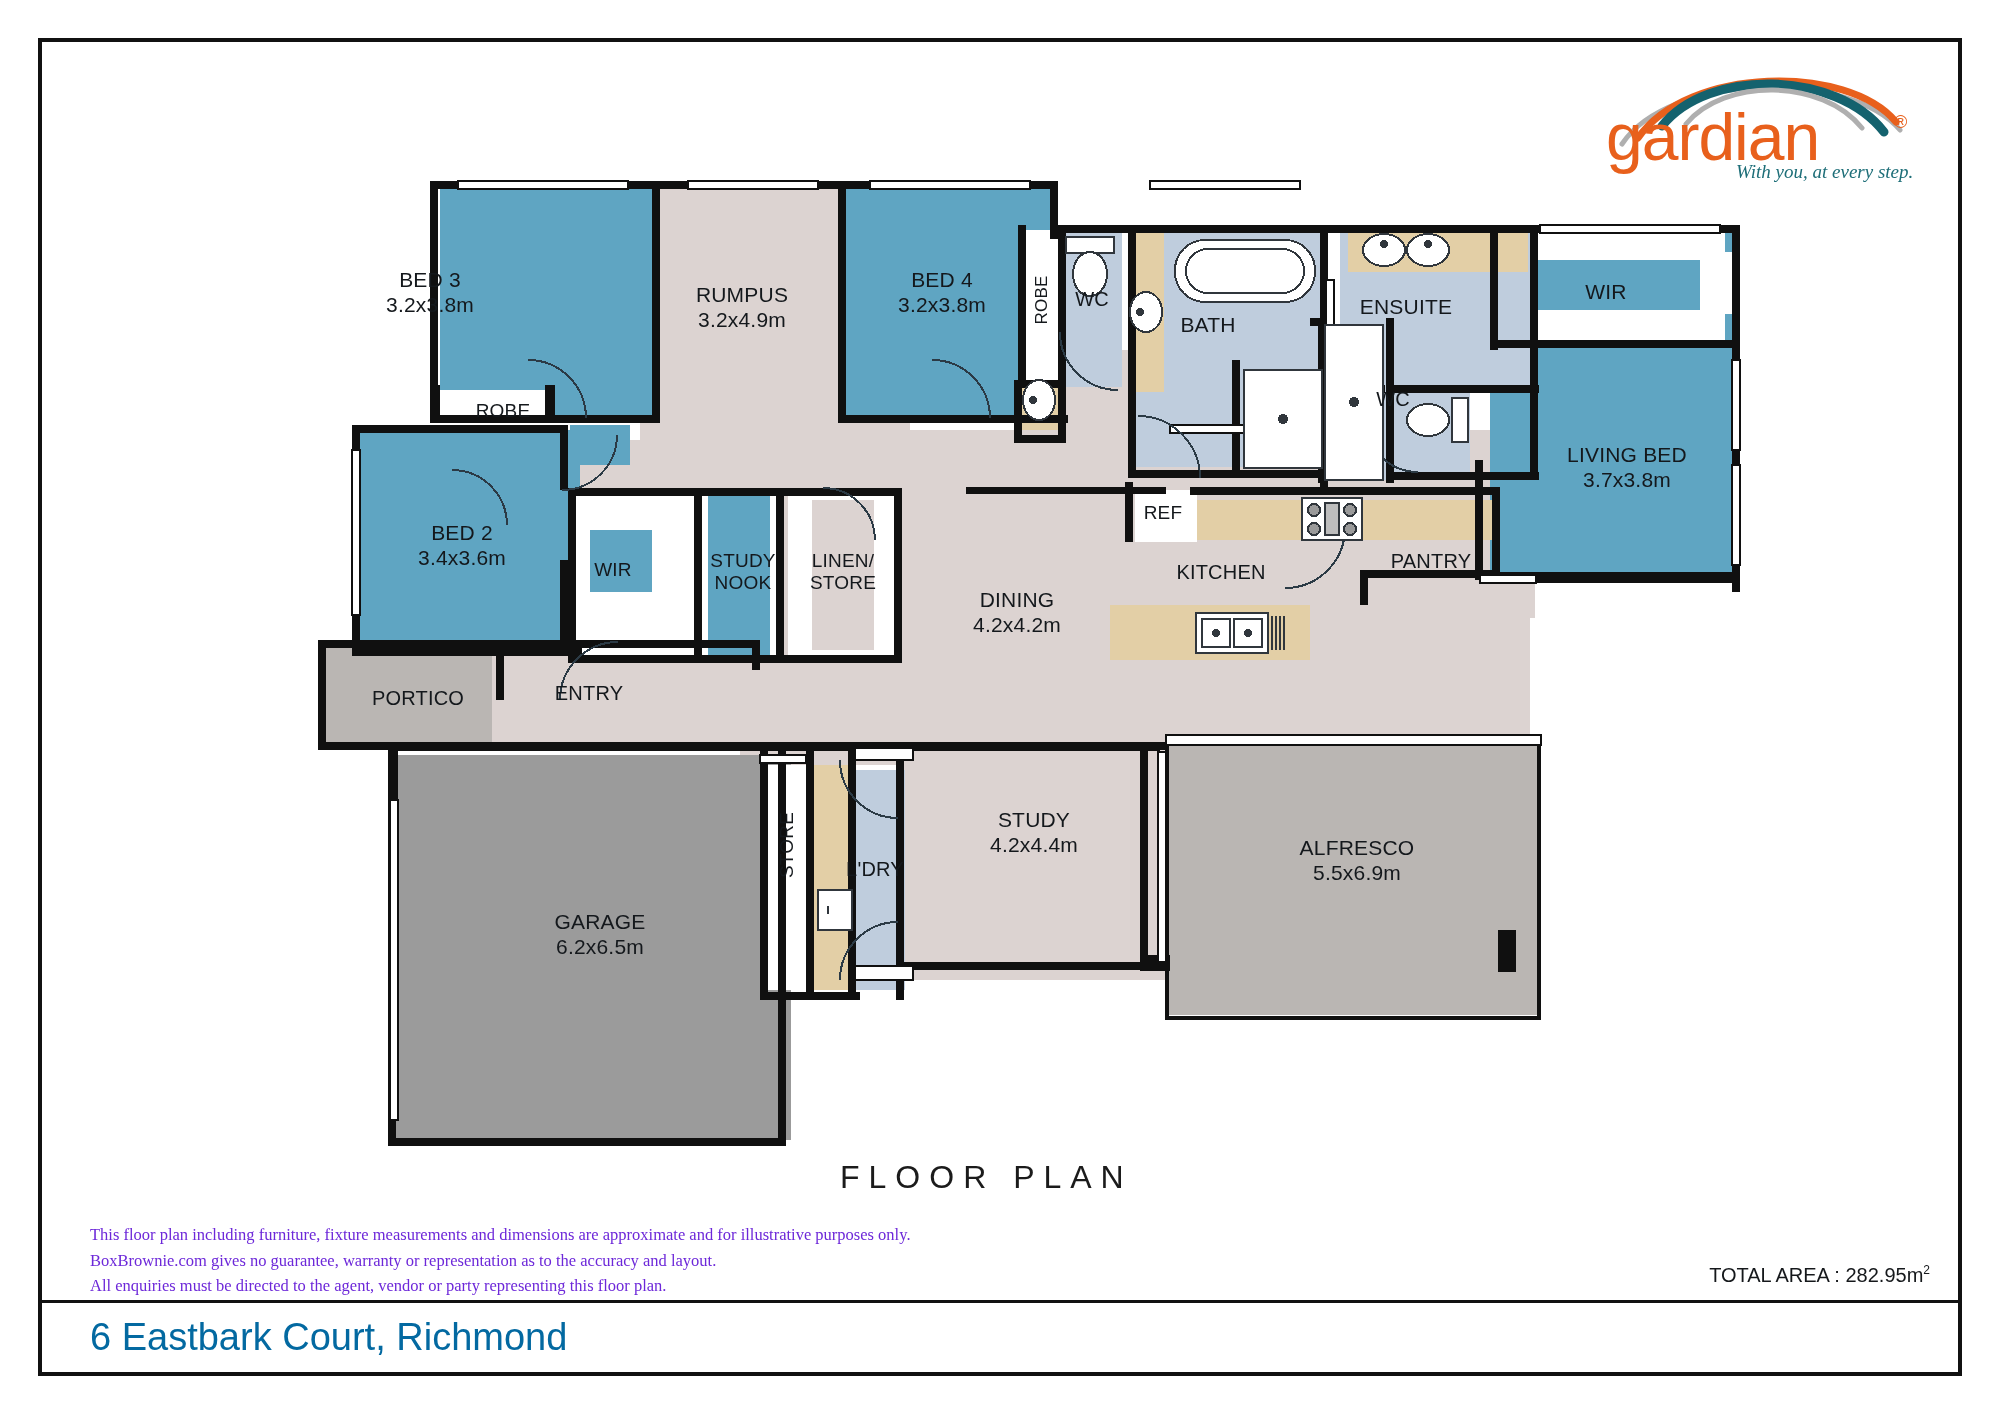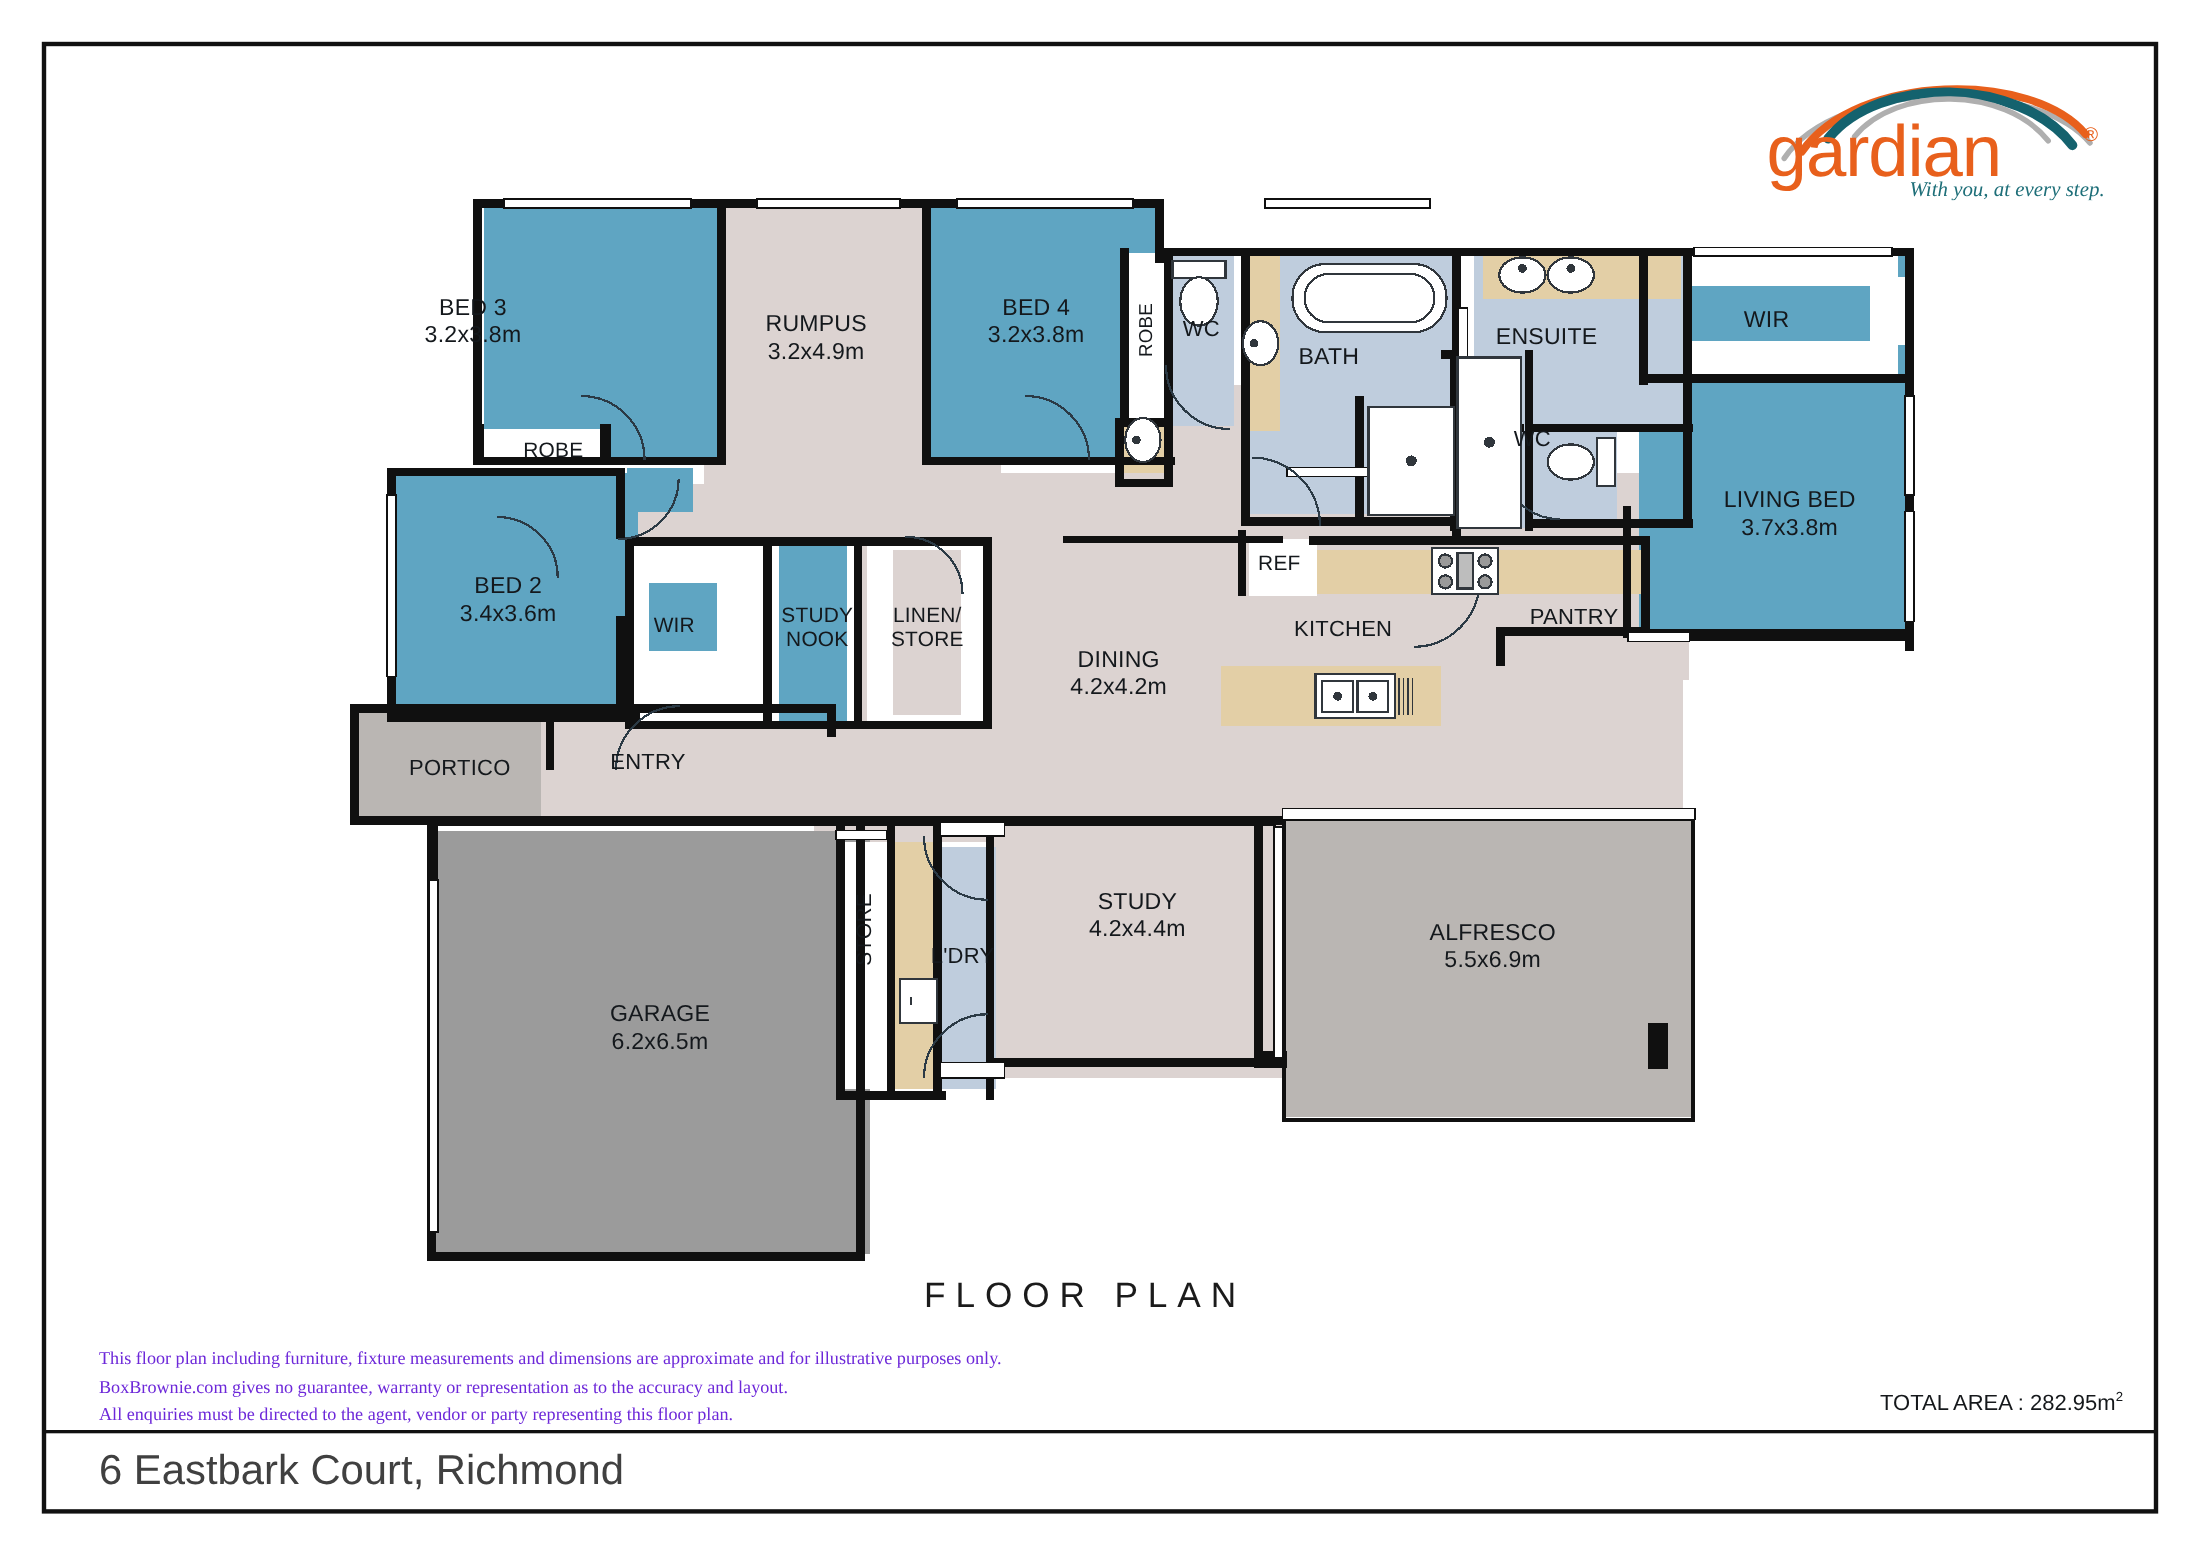--- a/index.html
+++ b/index.html
@@ -64,21 +64,21 @@
     position:absolute;right:70px;top:1263px;
     font-size:20px;color:#15181b;
     font-family:"Liberation Sans","DejaVu Sans",sans-serif;
   }
   .total-area sup{font-size:12px;vertical-align:super;}
   .divider{
     position:absolute;left:40px;top:1300px;width:1920px;height:3px;background:#111;
   }
   .address{
     position:absolute;left:90px;top:1316px;
-    font-size:38px;color:#404040;
+    font-size:38px;color:#0369a1;
     font-family:"Liberation Sans","DejaVu Sans",sans-serif;
   }
 </style>
 </head>
 <body>
 
 <div id="page">
 
   <div class="frame"></div>
 

